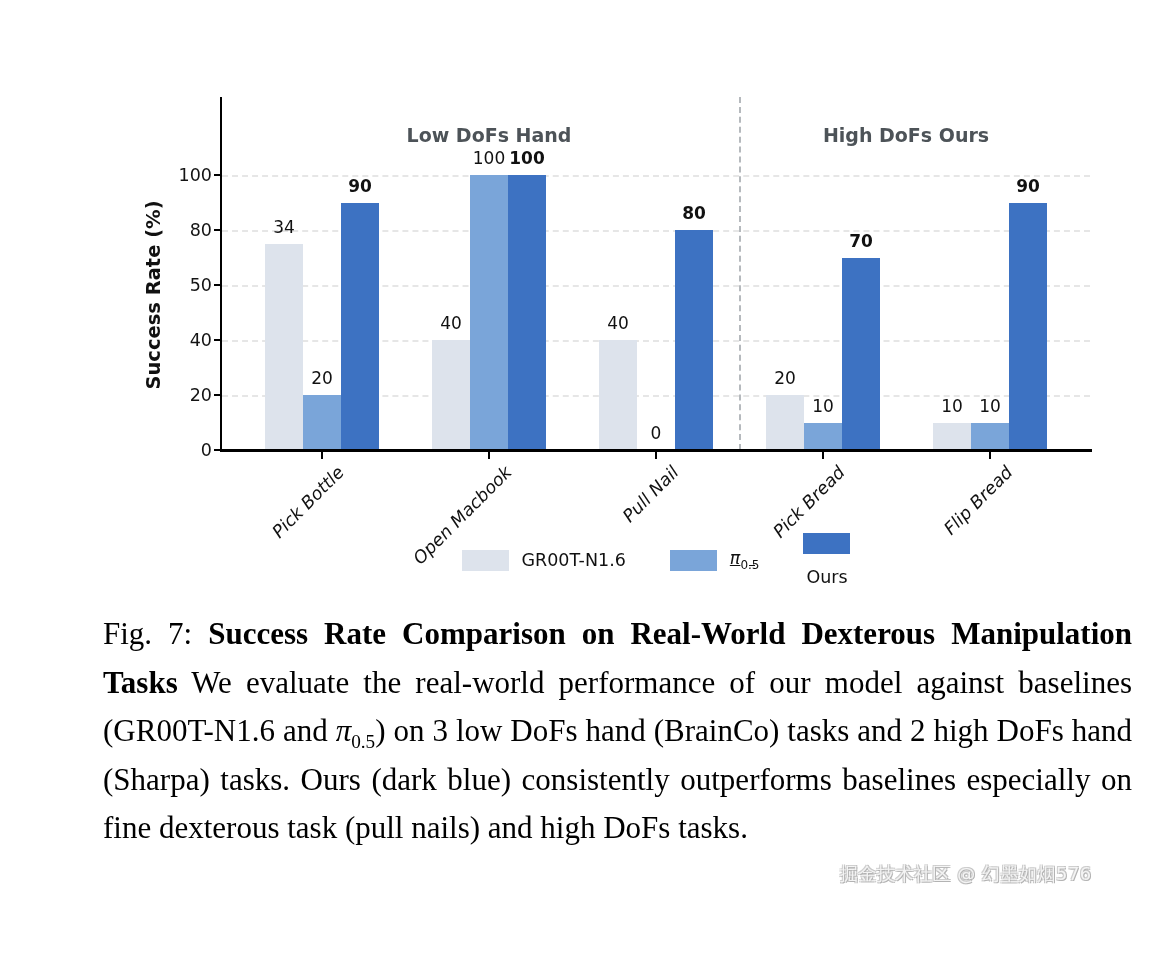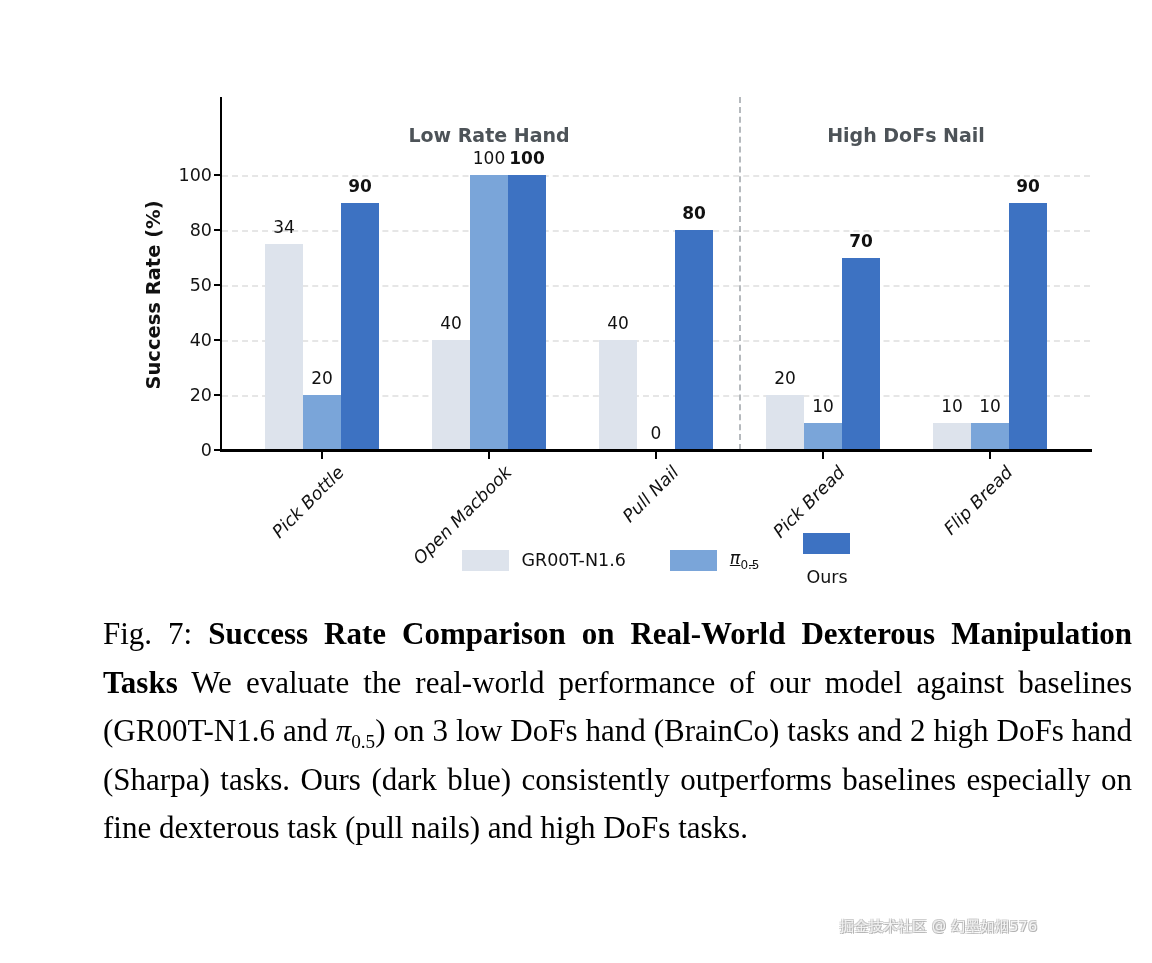--- a/index.html
+++ b/index.html
@@ -63,36 +63,36 @@
     font-family: "Liberation Serif", "DejaVu Serif", serif;
     font-size: 31px; line-height: 48.5px; color: #000;
     text-align: justify; text-align-last: left;
   }
   .caption b { font-weight: bold; }
   .caption i { font-style: italic; }
   .caption sub { font-size: 0.62em; line-height: 0; }
 
   
   .watermark {
-    position: absolute; left: 840px; top: 918px; white-space: nowrap;
-    font-family: "DejaVu Sans", sans-serif; font-size: 14px; letter-spacing: .5px;
+    position: absolute; left: 840px; top: 862px; white-space: nowrap;
+    font-family: "DejaVu Sans", sans-serif; font-size: 18px; letter-spacing: .5px;
     color: #f4f4f4;
     text-shadow: 1px 1px 0 #b3b3b3, -1px -1px 0 #cfcfcf, 1px -1px 0 #c4c4c4, -1px 1px 0 #c4c4c4;
   }
 </style>
 </head>
 <body>
 
 <div class="page">
 
   <div class="chart" id="chart">
     <div class="ylabel">Success Rate (%)</div>
 
-    <div class="section-title" style="left:489px">Low Rate Hand</div>
-    <div class="section-title" style="left:906px">High DoFs Nail</div>
+    <div class="section-title" style="left:489px">Low DoFs Hand</div>
+    <div class="section-title" style="left:906px">High DoFs Ours</div>
 
     <div id="grid-layer">
         <div class="gridline" style="left: 222px; width: 868px; top: 395px;"></div>
         <div class="gridline" style="left: 222px; width: 868px; top: 340px;"></div>
         <div class="gridline" style="left: 222px; width: 868px; top: 285px;"></div>
         <div class="gridline" style="left: 222px; width: 868px; top: 230px;"></div>
         <div class="gridline" style="left: 222px; width: 868px; top: 175px;"></div>
       </div>
     <div class="divider" style="left:739px"></div>
     <div id="bars-layer">

